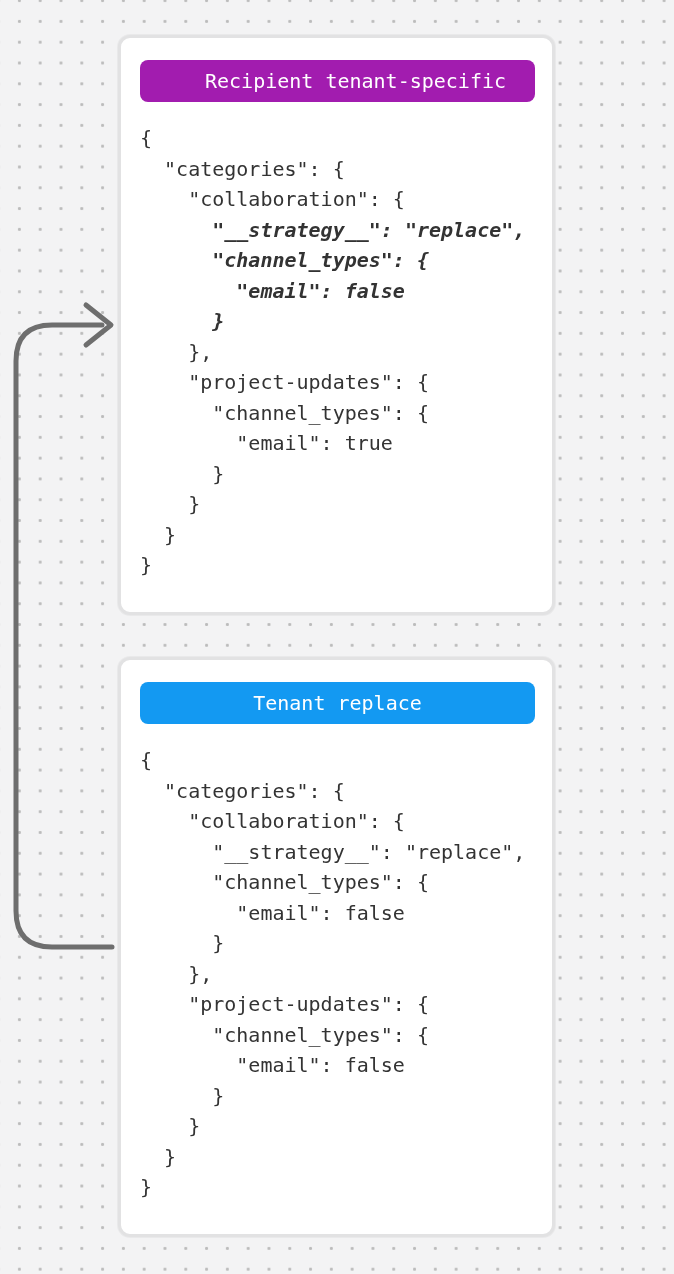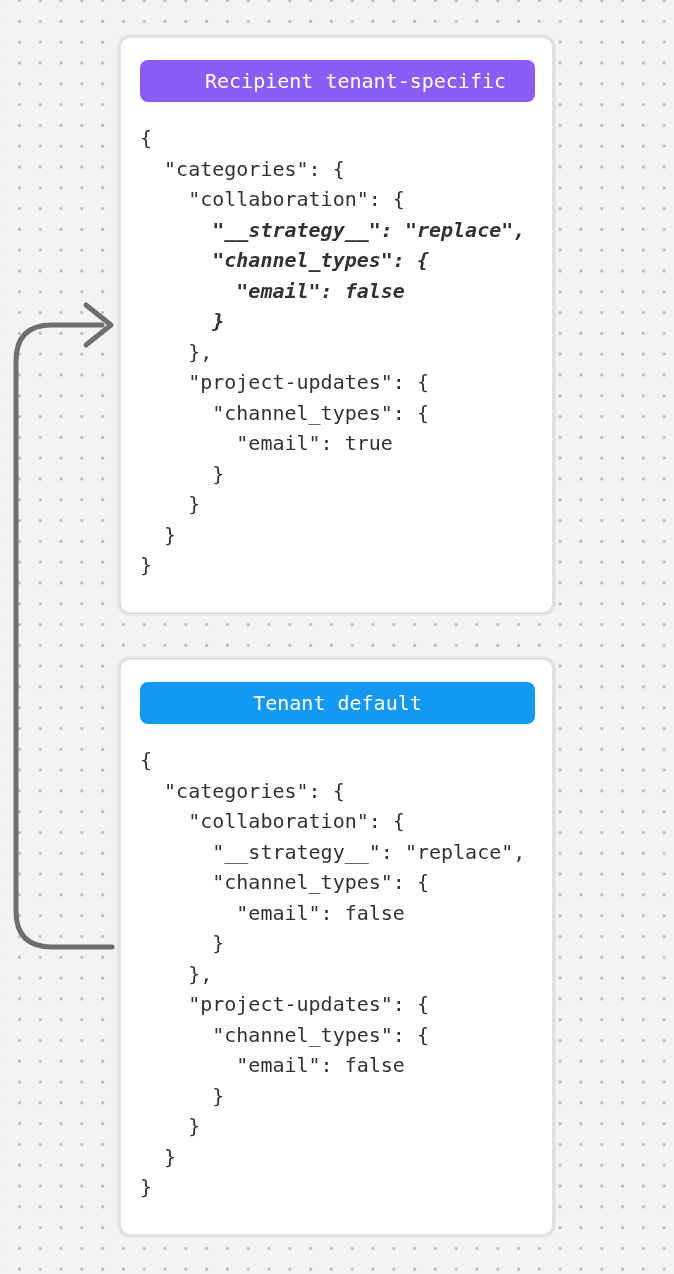--- a/index.html
+++ b/index.html
@@ -62,20 +62,20 @@
 </style>
 </head>
 <body>
 
 <svg class="arrow-svg" width="674" height="1274" viewBox="0 0 674 1274" aria-hidden="true">
   <path class="arrow-line" d="M 112 947 L 52 947 Q 16 947 16 911 L 16 361 Q 16 325 52 325 L 102 325" fill="none" stroke="#6e6e6e" stroke-width="5" stroke-linecap="round" stroke-linejoin="round"></path>
   <path class="arrow-head" d="M 86 305 L 111 325 L 86 345" fill="none" stroke="#6e6e6e" stroke-width="5" stroke-linecap="round" stroke-linejoin="round"></path>
 </svg>
 
 <div class="card card-top">
-  <div class="badge" style="background: #8b5cf6; padding-left: 36px;">Recipient tenant-specific</div>
+  <div class="badge" style="background: #a21caf; padding-left: 36px;">Recipient tenant-specific</div>
   <div class="code"><div class="code-line">{</div><div class="code-line">  "categories": {</div><div class="code-line">    "collaboration": {</div><div class="code-line emph">      "__strategy__": "replace",</div><div class="code-line emph">      "channel_types": {</div><div class="code-line emph">        "email": false</div><div class="code-line emph">      }</div><div class="code-line">    },</div><div class="code-line">    "project-updates": {</div><div class="code-line">      "channel_types": {</div><div class="code-line">        "email": true</div><div class="code-line">      }</div><div class="code-line">    }</div><div class="code-line">  }</div><div class="code-line">}</div></div>
 </div>
 
 <div class="card card-bottom">
-  <div class="badge" style="background: rgb(19, 153, 242);">Tenant default</div>
+  <div class="badge" style="background: rgb(19, 153, 242);">Tenant replace</div>
   <div class="code"><div class="code-line">{</div><div class="code-line">  "categories": {</div><div class="code-line">    "collaboration": {</div><div class="code-line">      "__strategy__": "replace",</div><div class="code-line">      "channel_types": {</div><div class="code-line">        "email": false</div><div class="code-line">      }</div><div class="code-line">    },</div><div class="code-line">    "project-updates": {</div><div class="code-line">      "channel_types": {</div><div class="code-line">        "email": false</div><div class="code-line">      }</div><div class="code-line">    }</div><div class="code-line">  }</div><div class="code-line">}</div></div>
 </div>
 
 </body></html>

